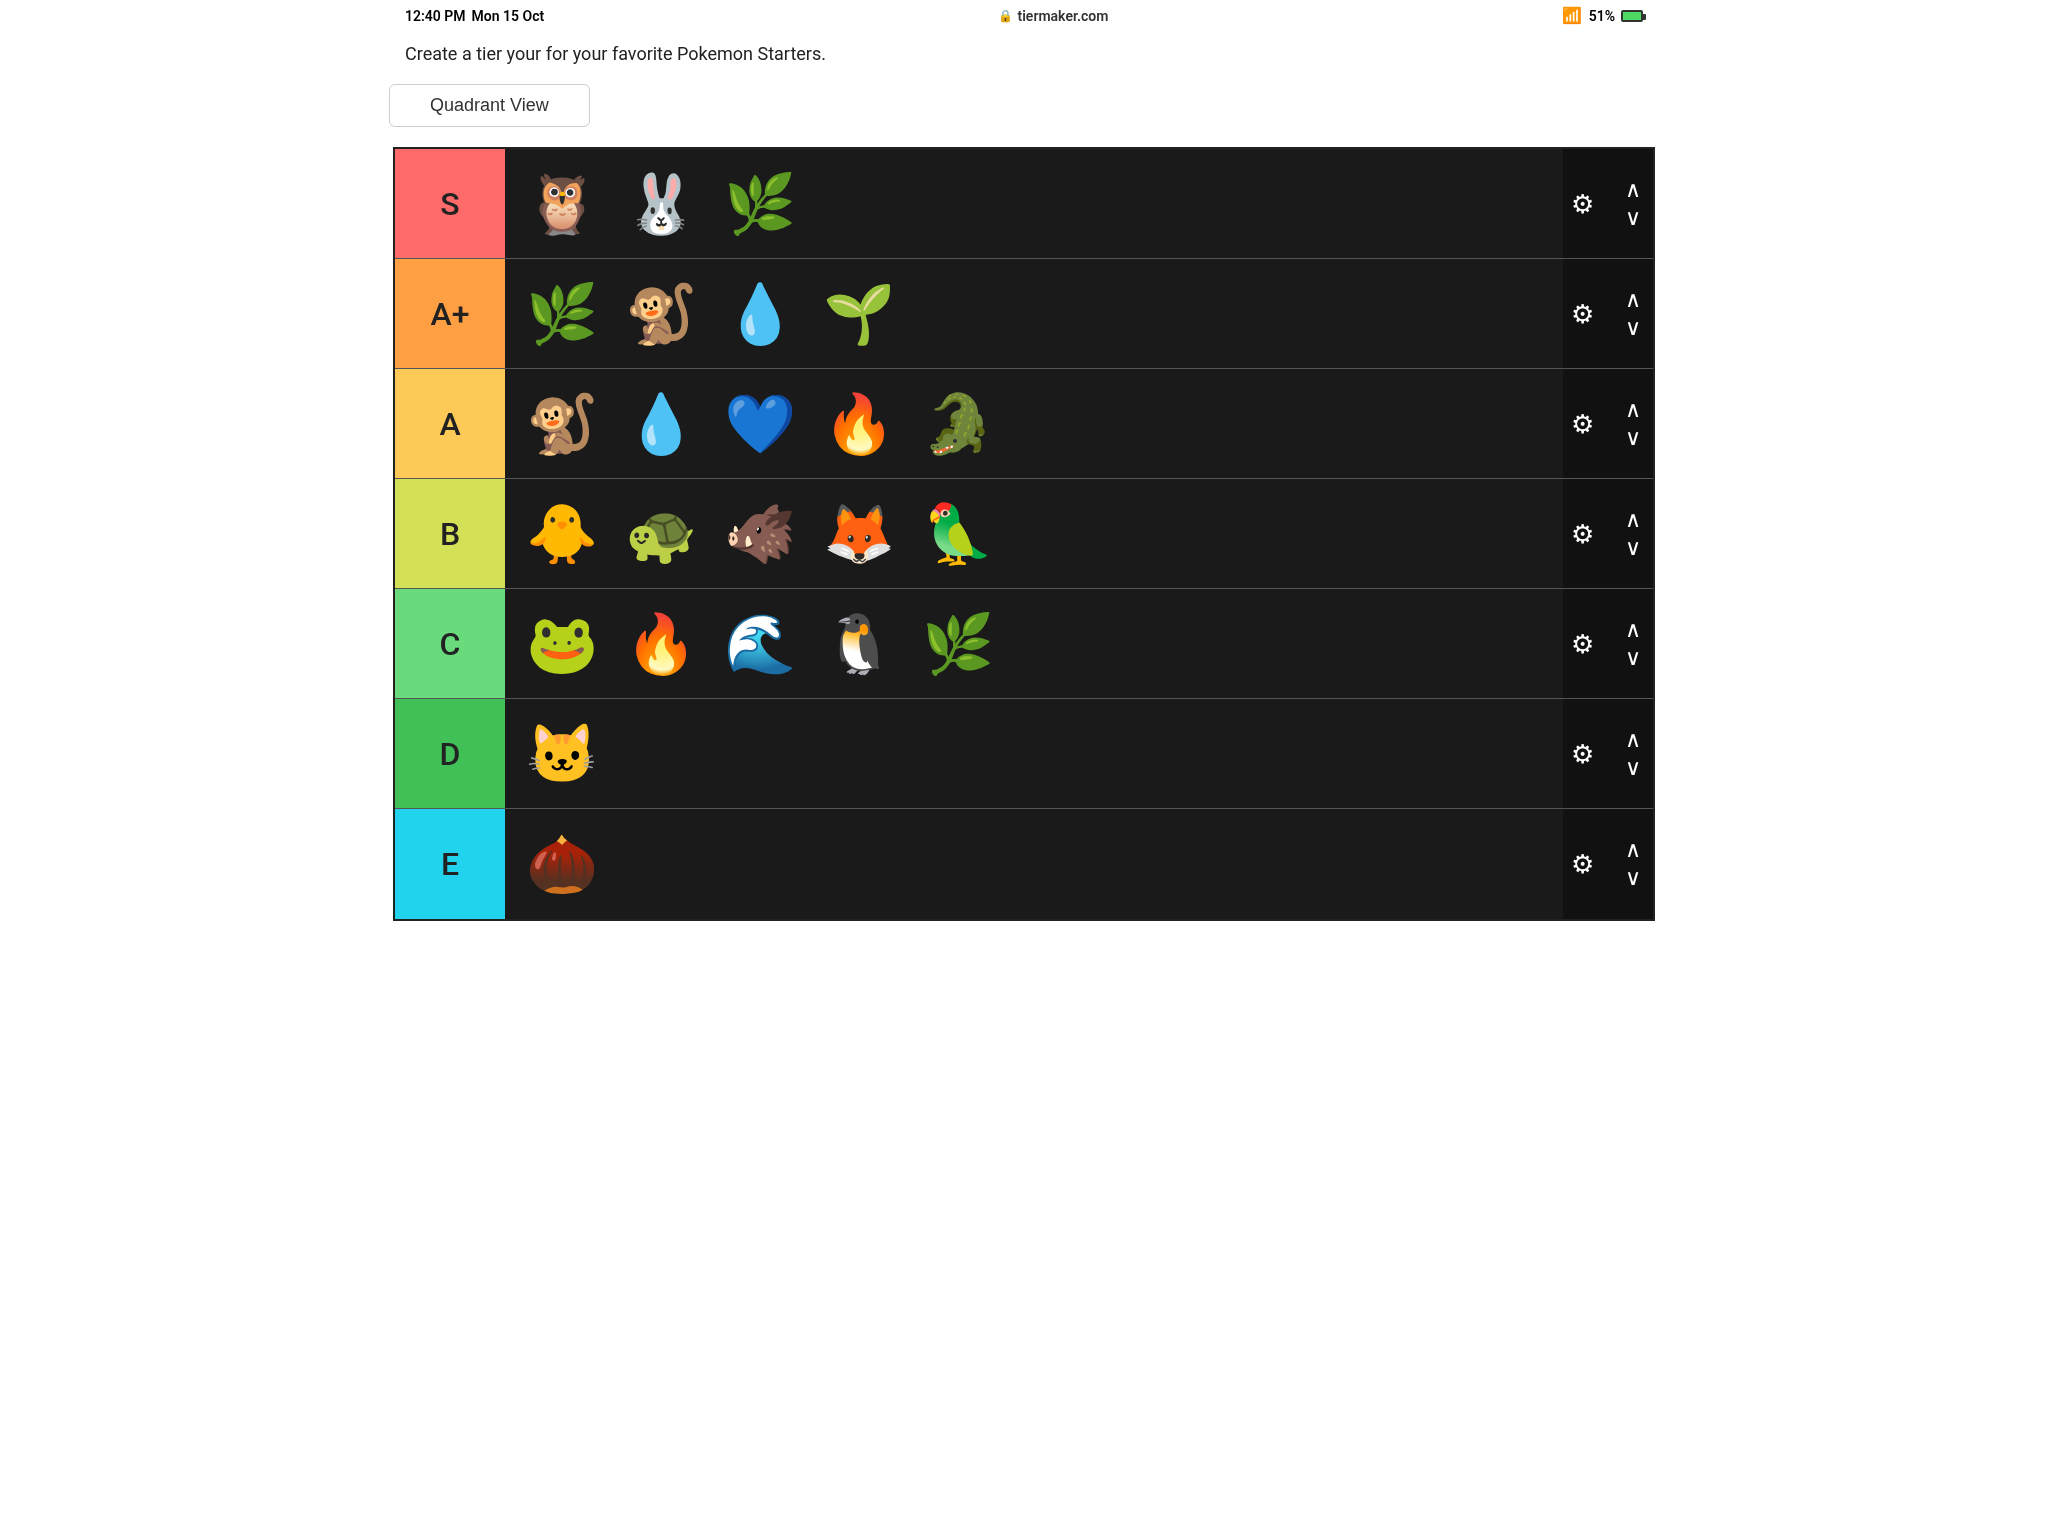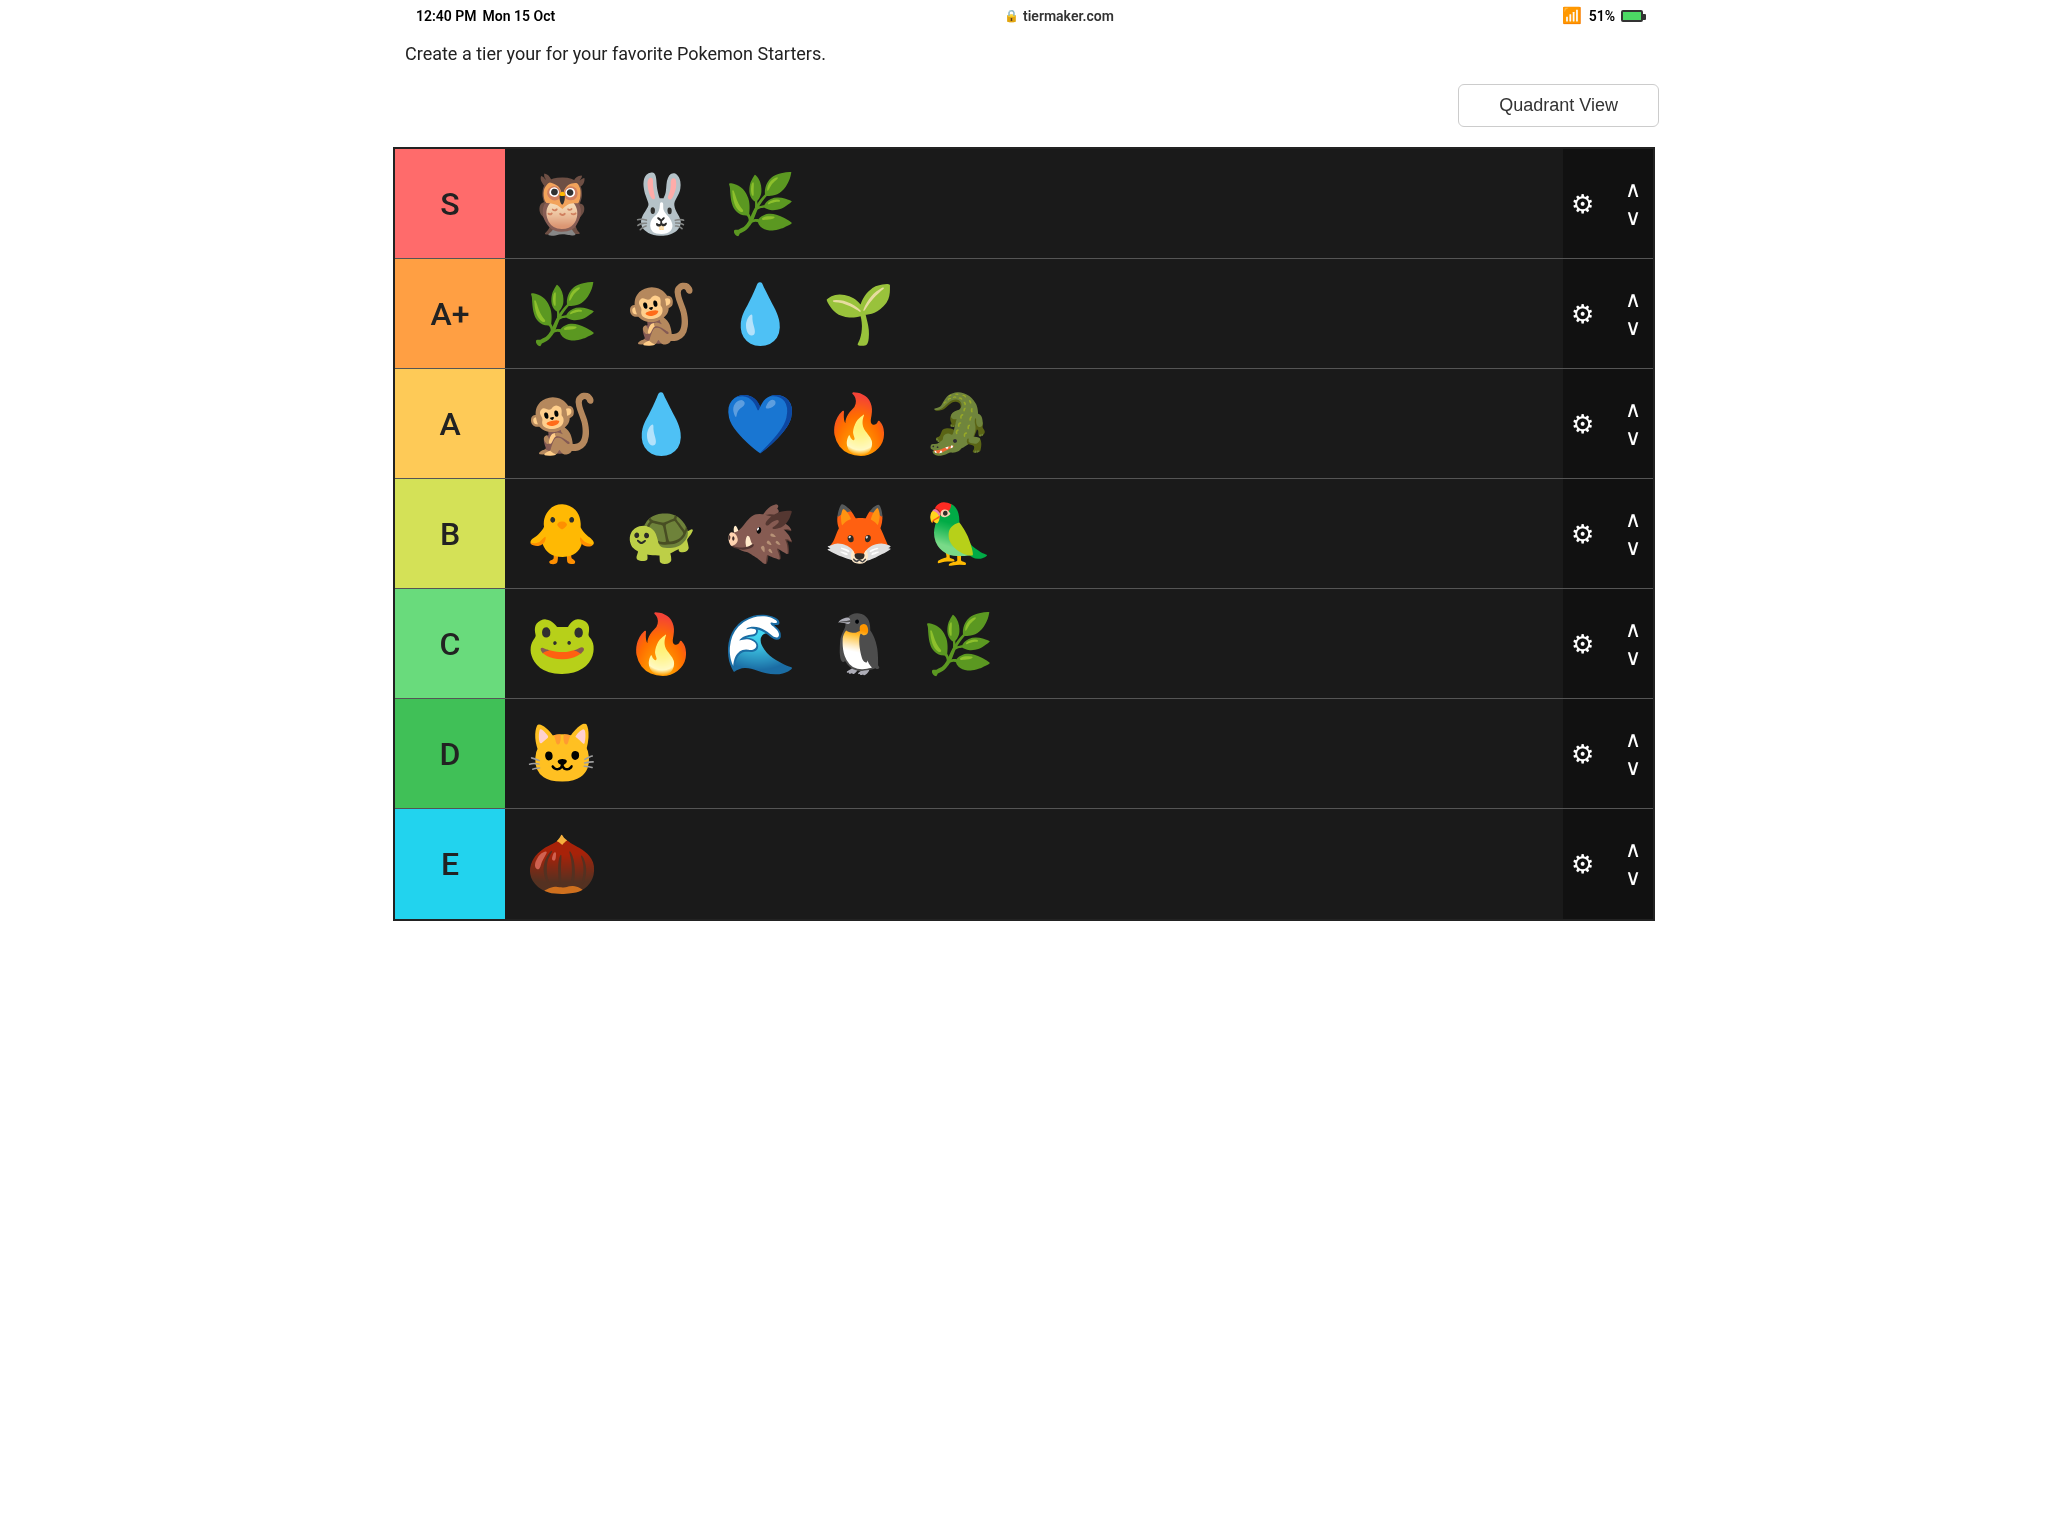--- a/index.html
+++ b/index.html
@@ -13,21 +13,21 @@
     
     .status-bar {
       display: flex;
       justify-content: space-between;
       align-items: center;
       padding: 6px 16px;
       font-size: 14px;
       font-weight: 600;
       background: #fff;
     }
-    .status-left { display: flex; align-items: center; gap: 6px; margin-left: 11px; }
+    .status-left { display: flex; align-items: center; gap: 6px; }
     .status-center { display: flex; align-items: center; gap: 4px; font-size: 14px; color: #333; }
     .status-right { display: flex; align-items: center; gap: 6px; font-size: 14px; font-weight: 600; }
     .lock-icon { font-size: 12px; }
     .wifi-icon { font-size: 16px; }
     .battery-icon {
       display: inline-block;
       width: 22px; height: 12px;
       border: 2px solid #333;
       border-radius: 2px;
       position: relative;
@@ -45,21 +45,21 @@
     
     .page-header {
       padding: 12px 16px 8px;
       font-size: 18px;
       color: #222;
     }
 
     
     .buttons-row {
       display: flex;
-      justify-content: flex-end;
+      justify-content: flex-start;
       gap: 16px;
       padding: 12px 0 20px;
     }
 
     .btn-quadrant {
       padding: 10px 40px;
       border: 1.5px solid #ccc;
       border-radius: 6px;
       background: #fff;
       font-size: 18px;

